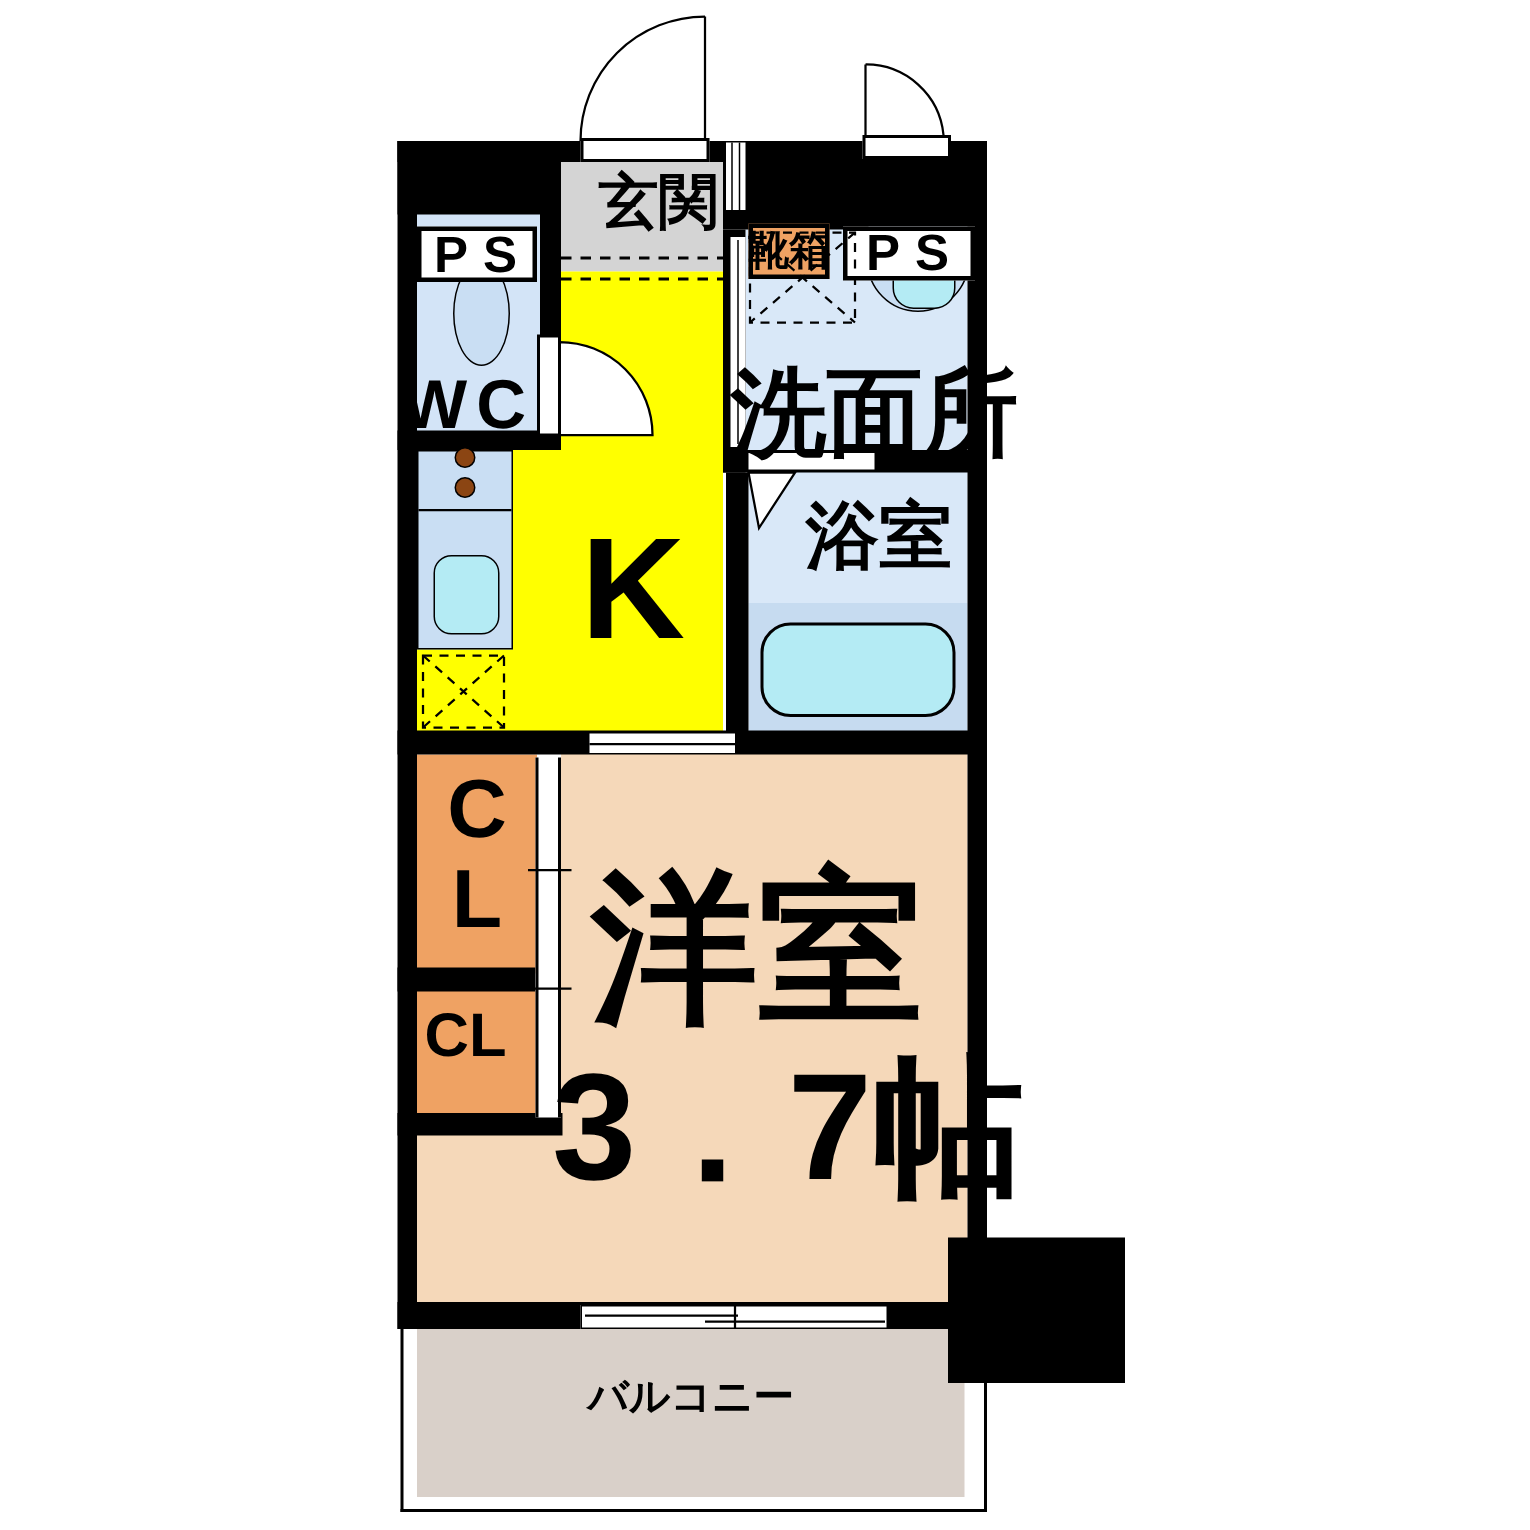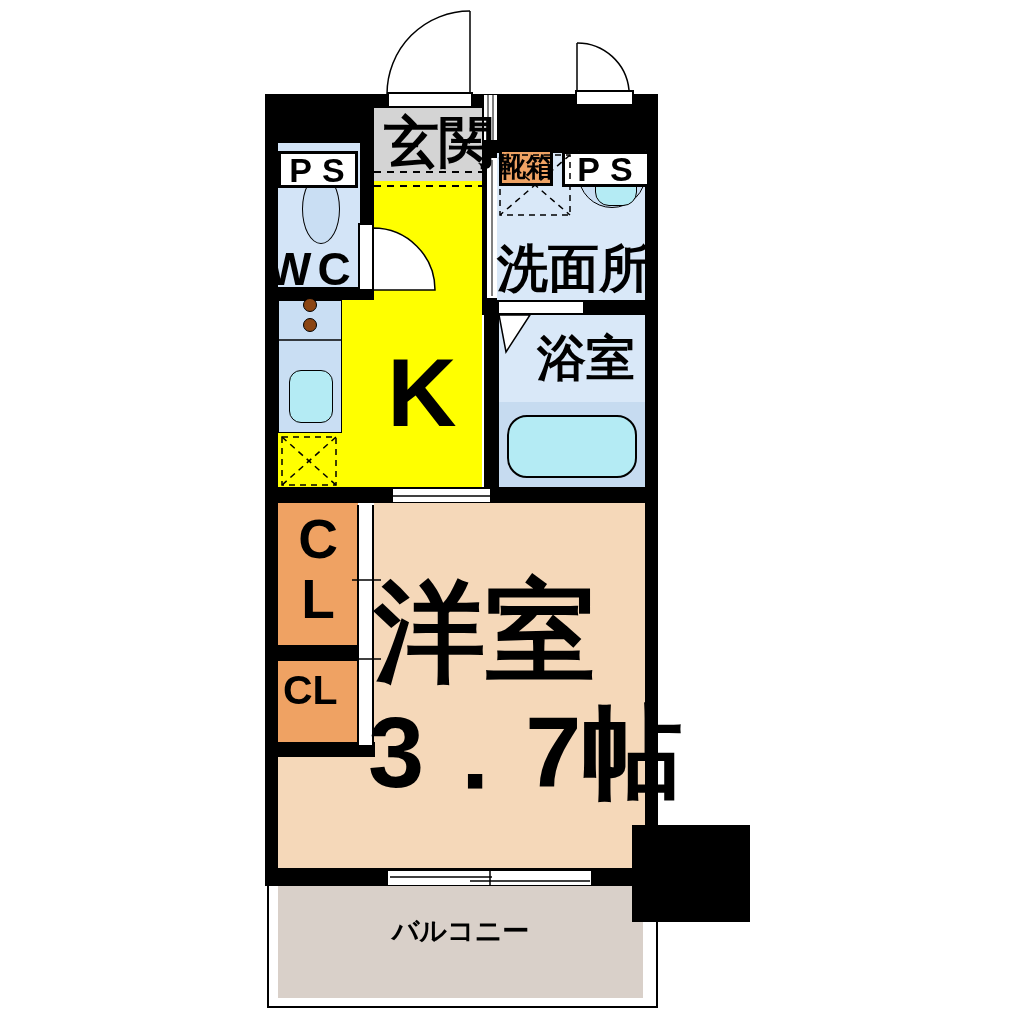--- a/index.html
+++ b/index.html
@@ -70,29 +70,29 @@
   <div class="abs center" style="left:278px;top:106px;width:80px;height:37px;background:#fff;border:3px solid #000;">
     <span class="label" style="position:static;font-size:34px;letter-spacing:10px;margin-left:8px;">PS</span>
   </div>
   <div class="abs center" style="left:499px;top:104px;width:54px;height:37px;background:#efa263;border:3px solid #000;">
     <span class="label" style="position:static;font-size:27px;">靴箱</span>
   </div>
   <div class="abs center" style="left:562px;top:106px;width:88px;height:36px;background:#fff;border:3px solid #000;">
     <span class="label" style="position:static;font-size:34px;letter-spacing:10px;margin-left:8px;">PS</span>
   </div>
 
-  <div class="label" style="left:374px;top:115px;width:130px;text-align:center;font-size:55px;">玄関</div>
+  <div class="label" style="left:374px;top:115px;width:130px;text-align:center;font-size:40px;">玄関</div>
   <div class="label" style="left:268px;top:246px;font-size:46px;letter-spacing:6px;">WC</div>
-  <div class="label" style="left:497px;top:243px;font-size:51px;">洗面所</div>
+  <div class="label" style="left:487px;top:243px;font-size:64px;">洗面所</div>
   <div class="label" style="left:499px;top:334px;width:174px;text-align:center;font-size:49px;">浴室</div>
   <div class="label" style="left:372px;top:345px;width:100px;text-align:center;font-size:96px;">K</div>
   <div class="label" style="left:278px;top:512px;width:80px;text-align:center;font-size:55px;">C</div>
   <div class="label" style="left:278px;top:572px;width:80px;text-align:center;font-size:55px;">L</div>
   <div class="label" style="left:283px;top:670px;font-size:41px;">CL</div>
-  <div class="label" style="left:374px;top:577px;font-size:111px;">洋室</div>
+  <div class="label" style="left:374px;top:577px;font-size:111px;padding-left:20px;">洋室</div>
   <div class="label" style="left:368px;top:702px;font-size:101px;">3．7帖</div>
   <div class="label" style="left:278px;top:918px;width:365px;text-align:center;font-size:27px;">バルコニー</div>
 
   <svg class="overlay" width="1020" height="1020" viewBox="0 0 1020 1020">
 
     <g stroke="#000" stroke-width="1.5" fill="none">
       <path d="M387,94 A83,83 0 0 1 470,11"></path>
       <line x1="470" y1="11" x2="470" y2="92"></line>
     </g>
 

